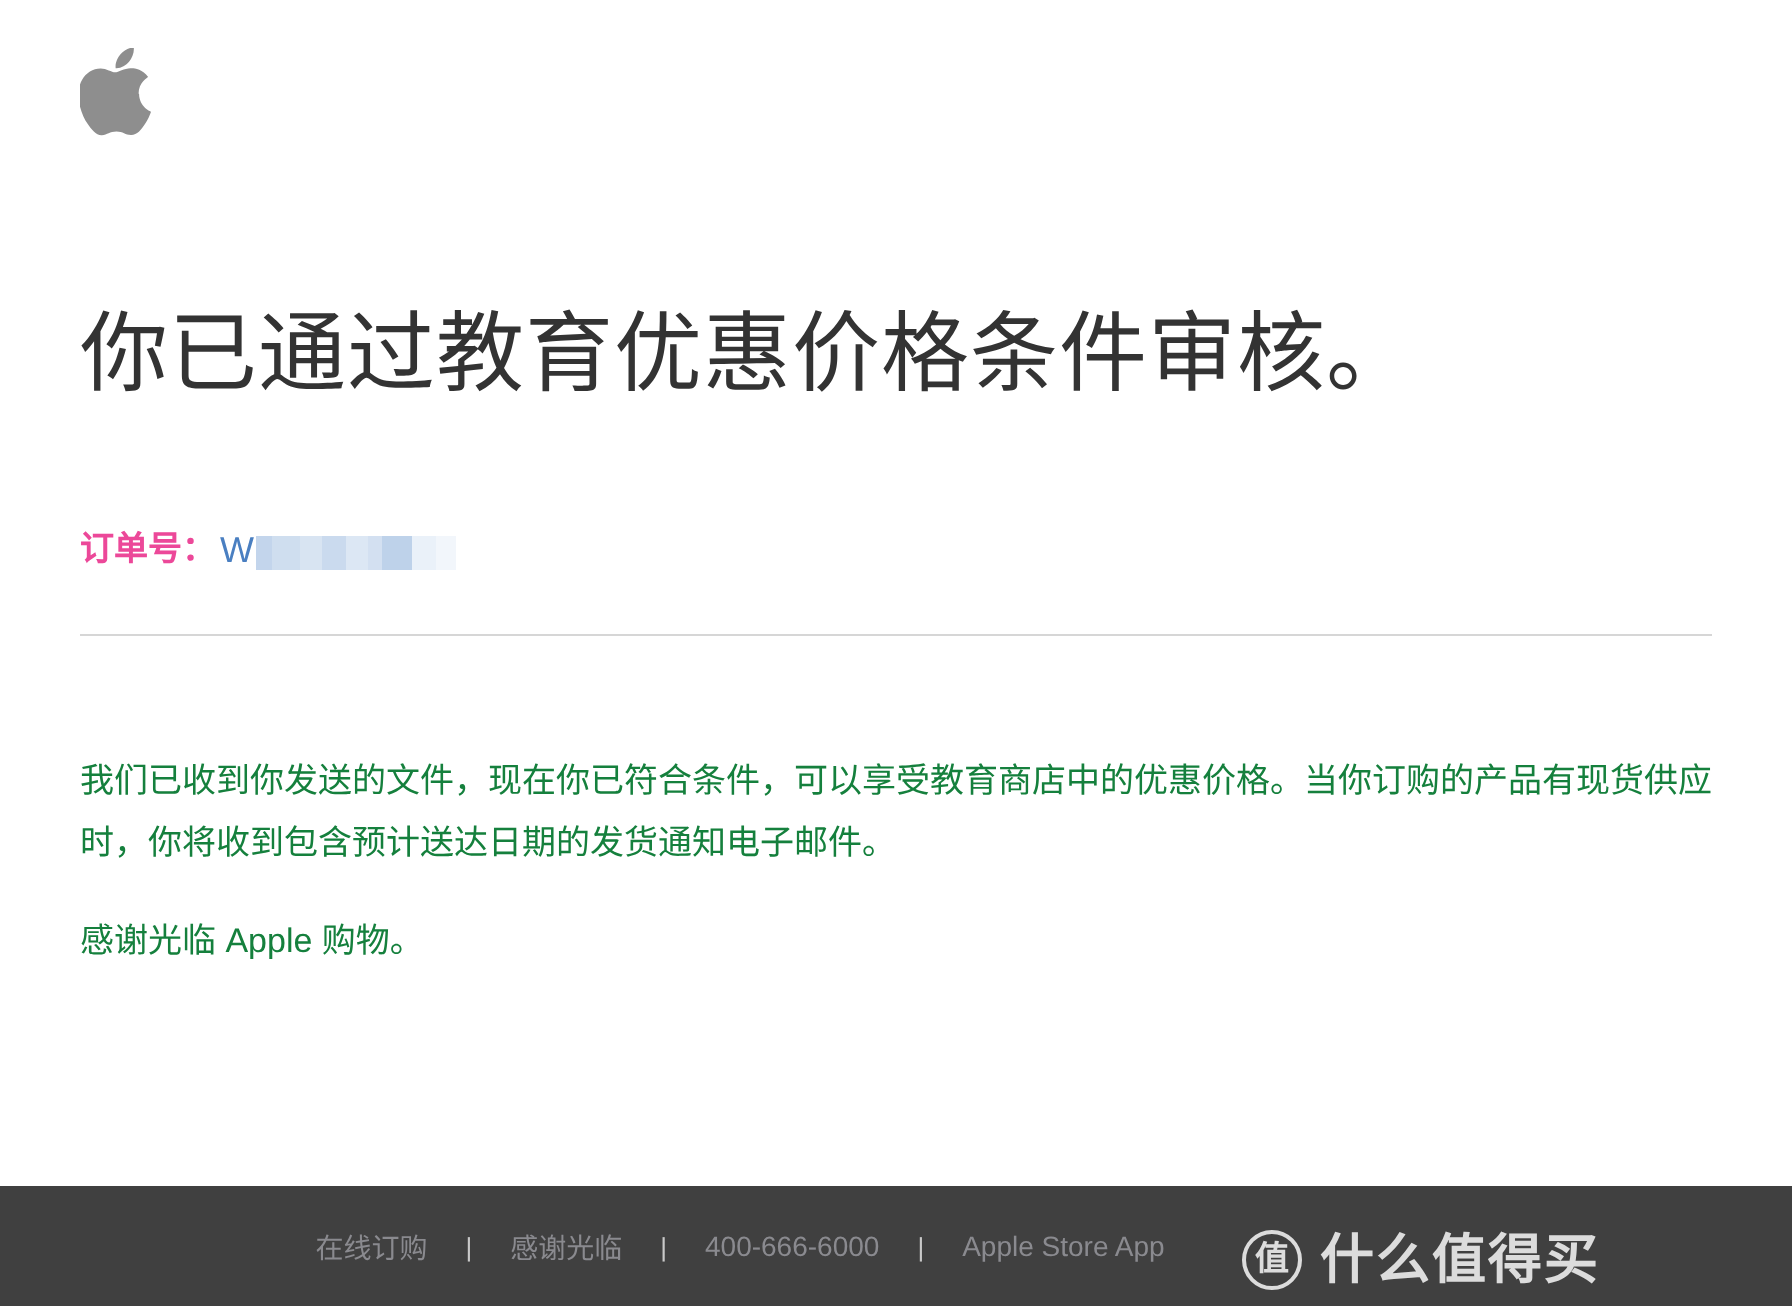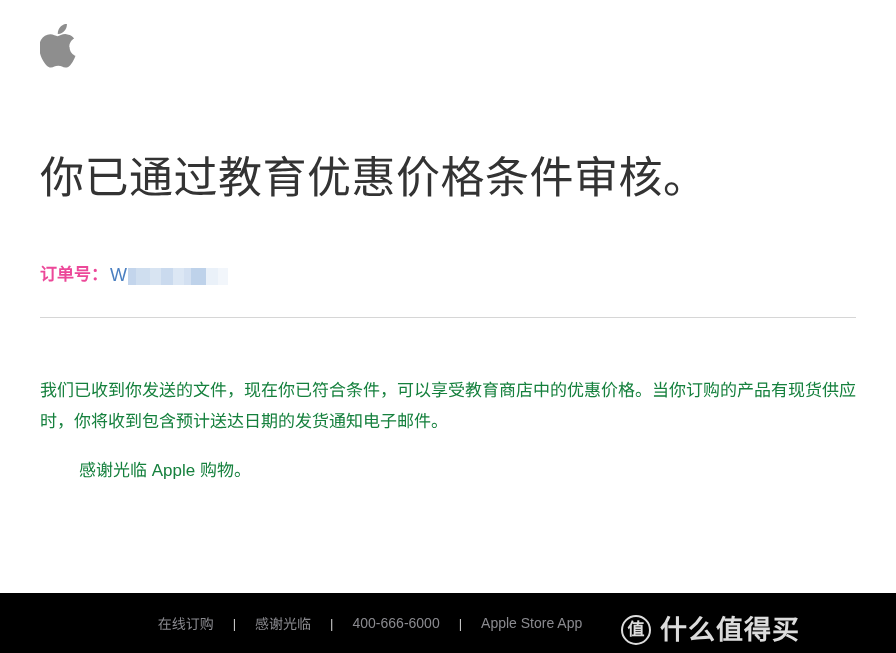--- a/index.html
+++ b/index.html
@@ -114,31 +114,30 @@
     font-size: 17px;
     line-height: 31px;
     color: #15803d;
     width: 816px;
   }
   .body-copy p {
     margin: 0;
   }
   .body-copy p + p {
     margin-top: 18px;
-    margin-left: 39px;
   }
 
   
   .footer {
     position: absolute;
     left: 0;
     bottom: 0;
     width: 896px;
     height: 60px;
-    background: #000000;
+    background: #404040;
     display: flex;
     align-items: center;
     justify-content: center;
   }
   .footer-nav {
     display: flex;
     align-items: center;
     font-size: 14px;
     color: #8a8a8f;
     position: relative;

